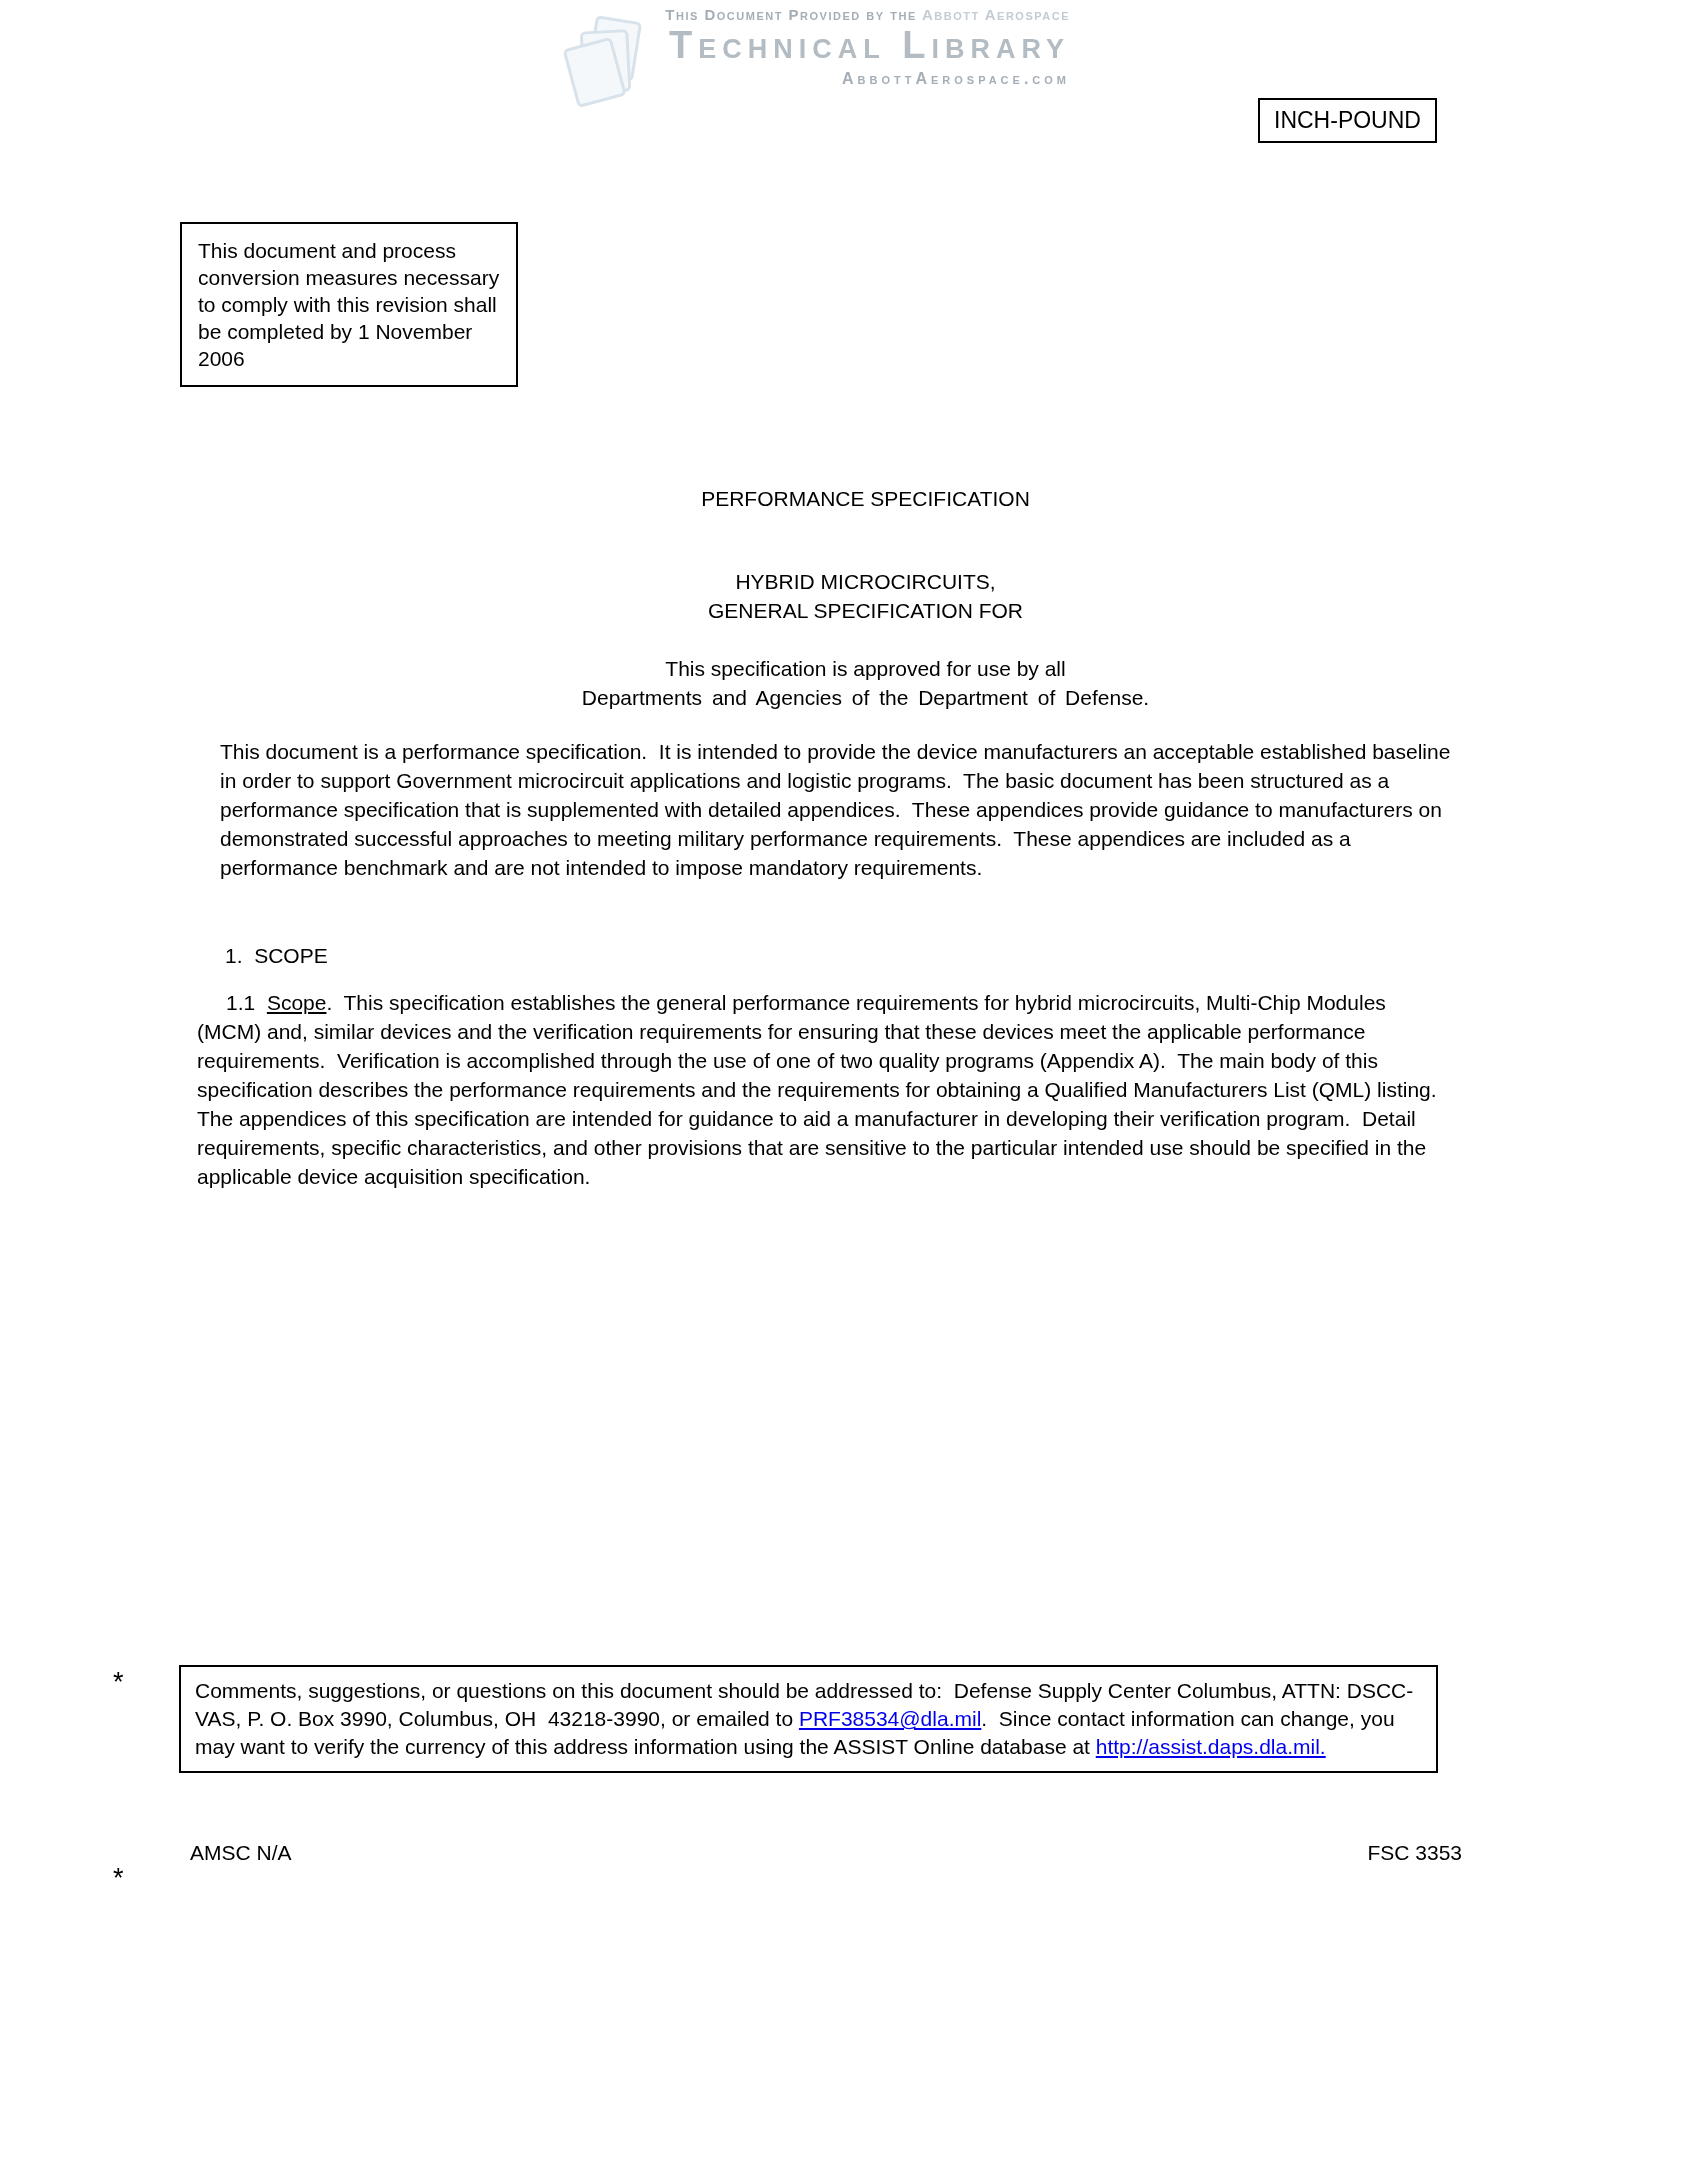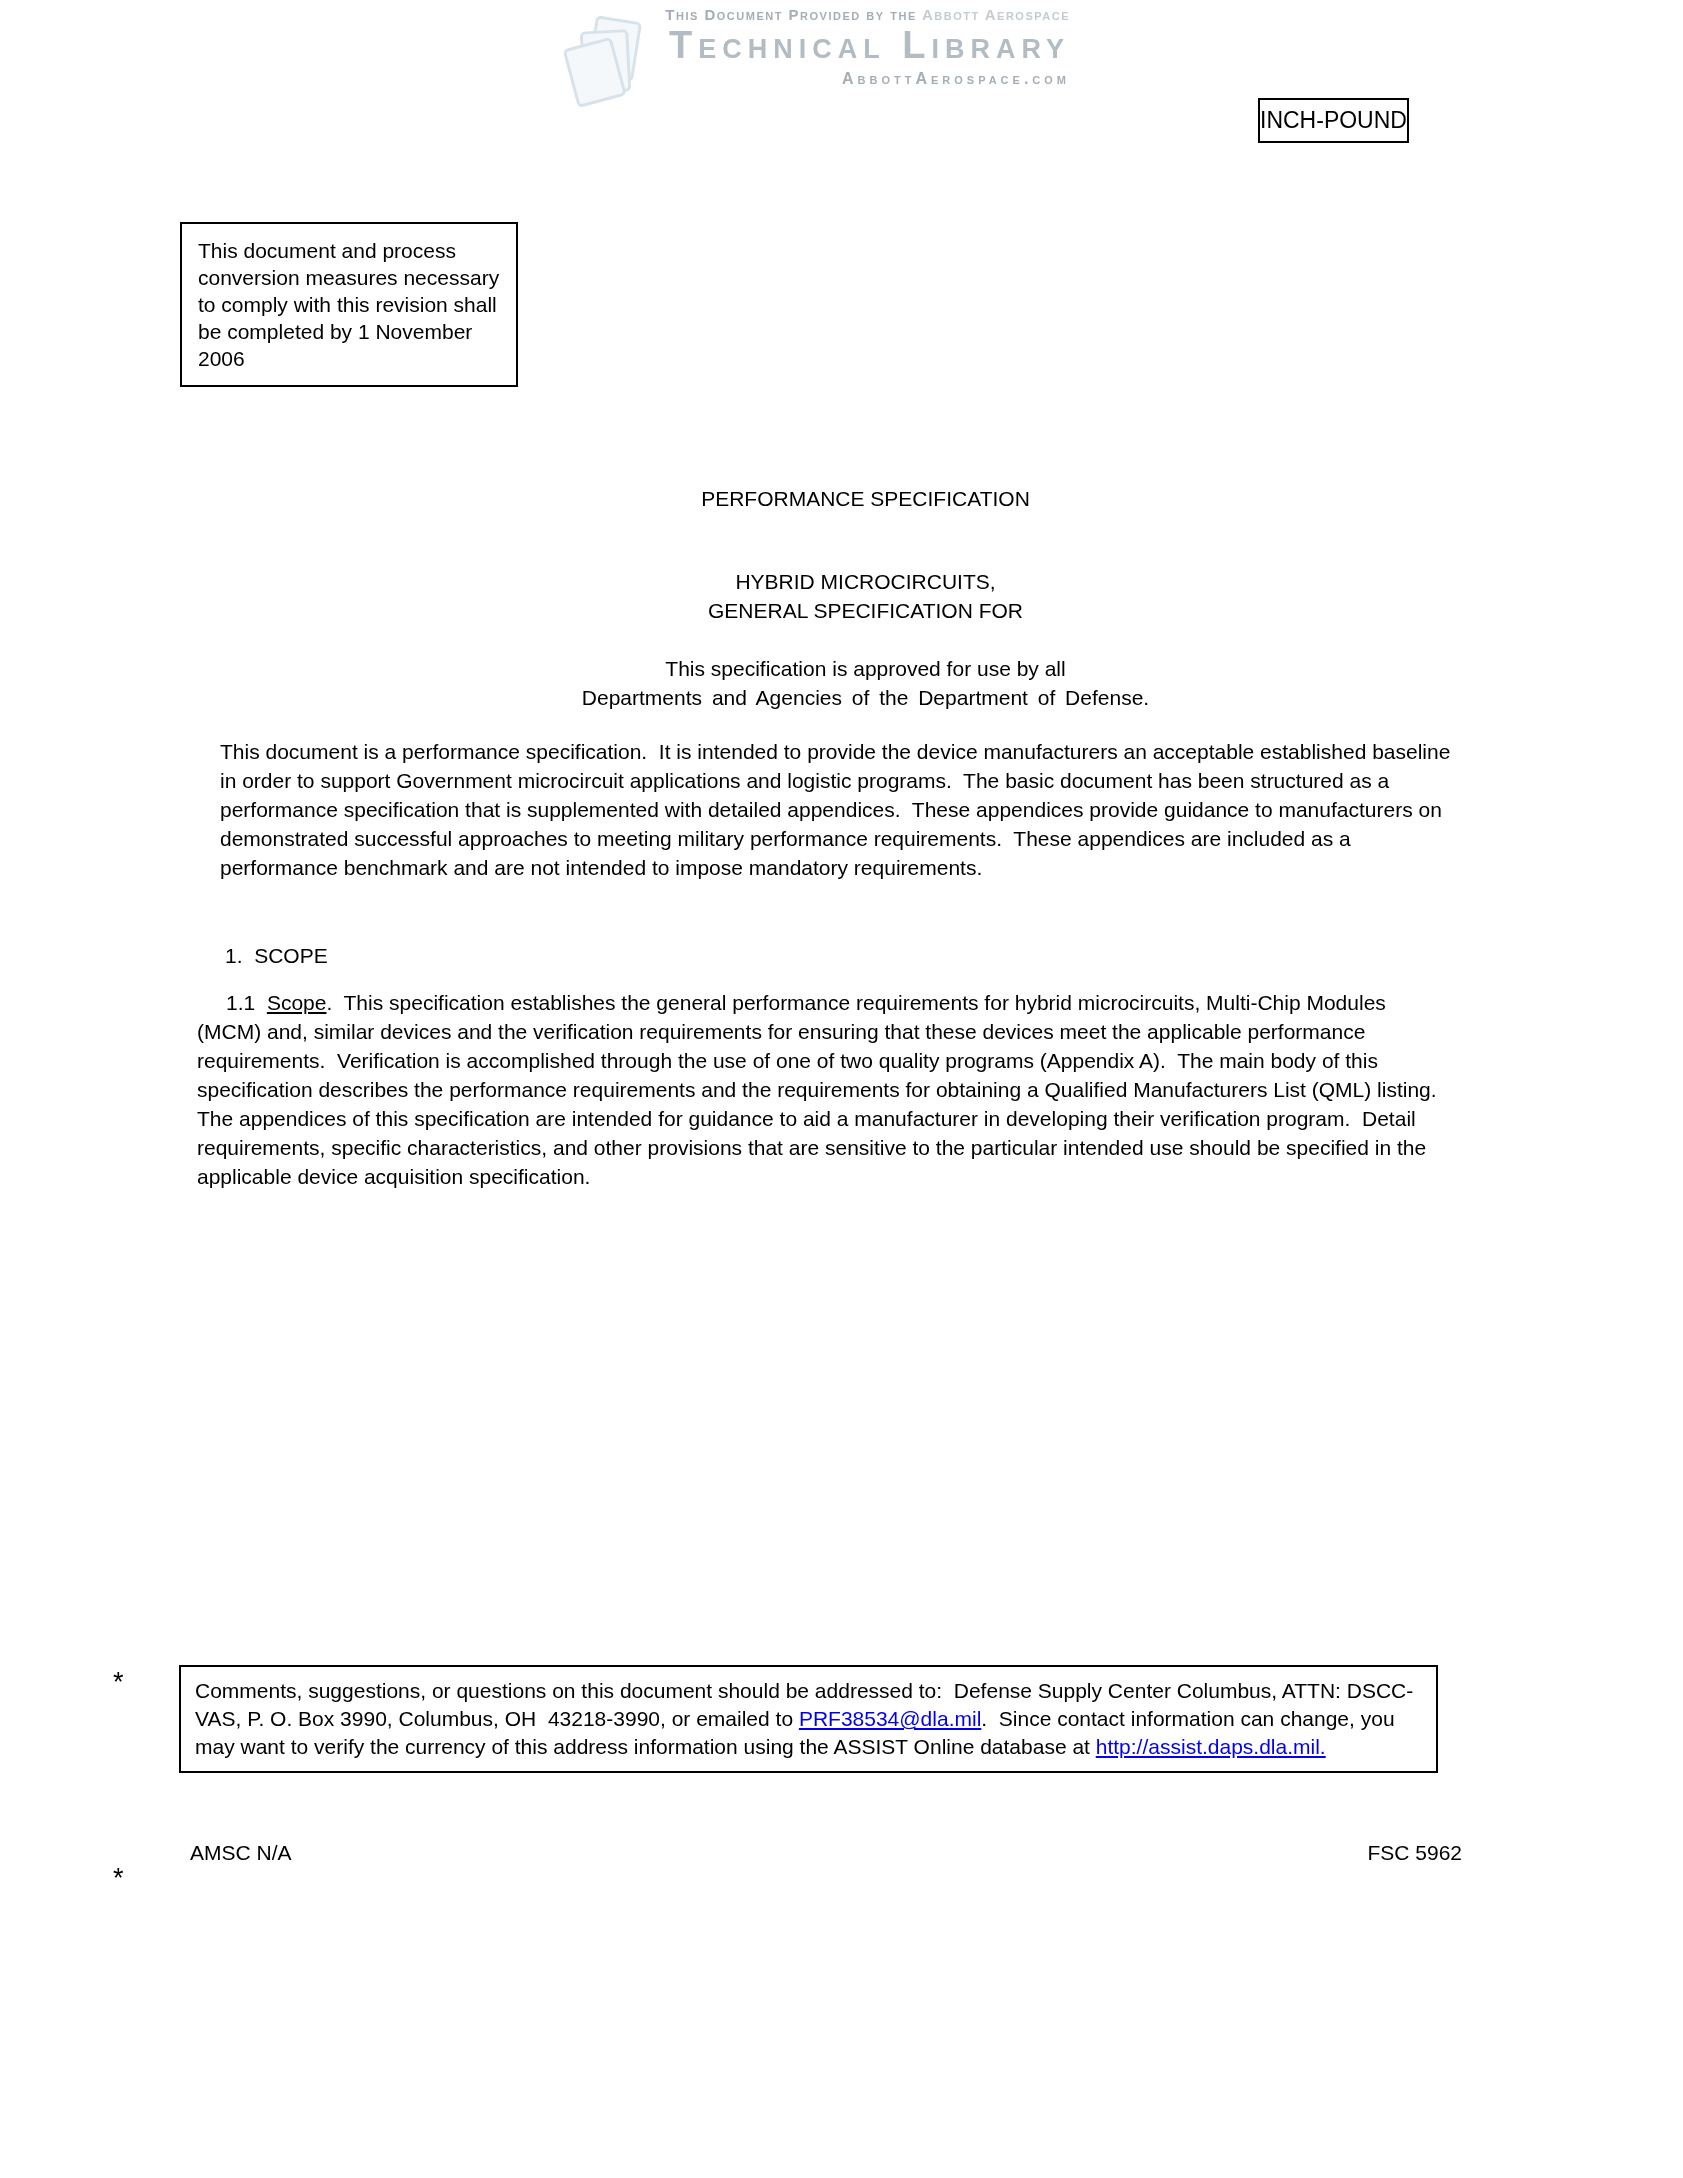--- a/index.html
+++ b/index.html
@@ -10,21 +10,21 @@
   
   .brand { position:absolute; left:551px; top:6px; width:519px; text-align:right; }
   .brand-icon { position:absolute; left:8px; top:10px; opacity:.75; z-index:0; }
   .brand-lines { position:relative; z-index:1; }
   .brand-line1 { font-variant:small-caps; font-size:15px; letter-spacing:1.5px; color:#a5aeb6; font-weight:bold; }
   .brand-line1 .provider { color:#c4ccd3;text-align:right; }
   .brand-line2 { font-variant:small-caps; font-size:38px; letter-spacing:6px; color:#b3bcc3; font-weight:bold; margin-top:1px; }
   .brand-line3 { font-variant:small-caps; font-size:16px; letter-spacing:4px; color:#a5aeb6; font-weight:bold; margin-top:3px; }
 
   
-  .inch-pound { position:absolute; left:1258px; top:98px; border:2px solid #000; padding:7px 0; font-size:23px; }
+  .inch-pound { position:absolute; left:1258px; top:98px; border:2px solid #000; padding:7px 14px; font-size:23px; }
   .notice-box { position:absolute; left:180px; top:222px; width:338px; border:2px solid #000;
                 padding:13px 16px; font-size:21px; line-height:27px; }
 
   .doc-id { position:absolute; left:1271px; top:282px; font-size:21px; line-height:29px; }
   .u { text-decoration:underline; }
 
   .center-line { position:absolute; left:0; width:100%; text-align:center; font-size:21px;padding-left:48px; }
   .wide-words { word-spacing:4px; }
 
   .para { position:absolute; font-size:21px; line-height:29px; white-space:pre-wrap; }
@@ -78,18 +78,18 @@
 
   <div class="para scope-head">1.  SCOPE</div>
 
   <div class="para scope-para"><span>1.1  </span><span class="u">Scope</span><span>.  This specification establishes the general performance requirements for hybrid microcircuits, Multi-Chip Modules (MCM) and, similar devices and the verification requirements for ensuring that these devices meet the applicable performance requirements.  Verification is accomplished through the use of one of two quality programs (Appendix A).  The main body of this specification describes the performance requirements and the requirements for obtaining a Qualified Manufacturers List (QML) listing.  The appendices of this specification are intended for guidance to aid a manufacturer in developing their verification program.  Detail requirements, specific characteristics, and other provisions that are sensitive to the particular intended use should be specified in the applicable device acquisition specification.</span></div>
 
   <div class="contact-marker">*</div>
   <div class="contact-box"><span>Comments, suggestions, or questions on this document should be addressed to:  Defense Supply Center Columbus, ATTN: DSCC-VAS, P. O. Box 3990, Columbus, OH  43218-3990, or emailed to </span><a href="#" class="link">PRF38534@dla.mil</a><span>.  Since contact information can change, you may want to verify the currency of this address information using the ASSIST Online database at </span><a href="#" class="link">http://assist.daps.dla.mil.</a></div>
 
   <div class="footer-row">
     <span>AMSC N/A</span>
-    <span>FSC 5962</span>
+    <span>FSC 3353</span>
   </div>
   <div class="footer-marker">*</div>
 
 </div>
 
 
 </body></html>

